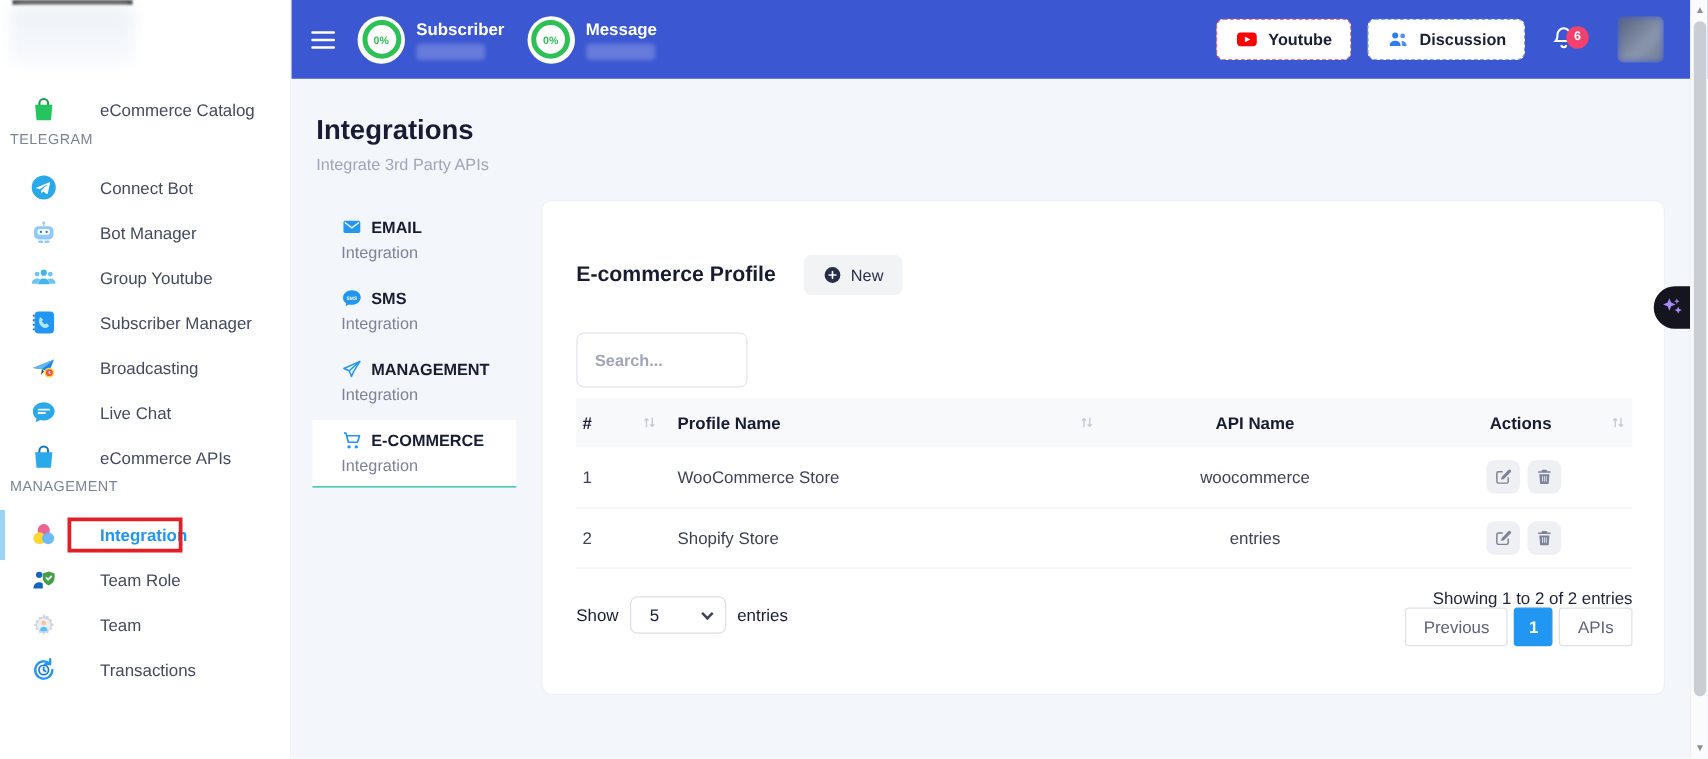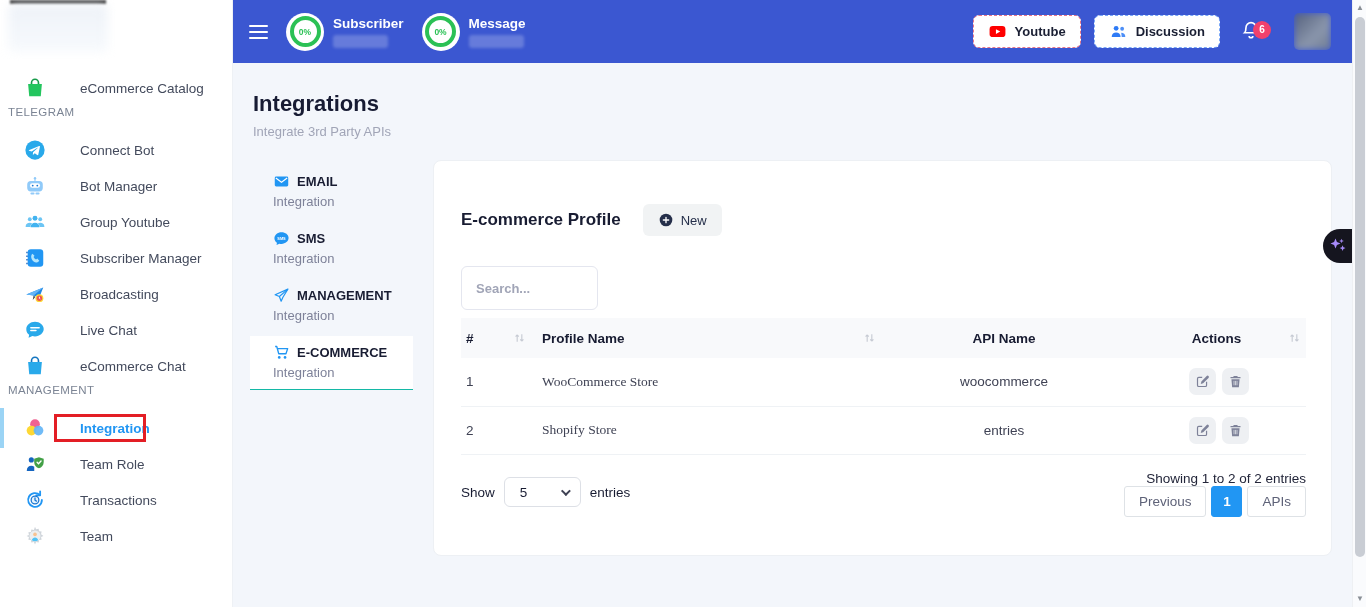--- a/index.html
+++ b/index.html
@@ -62,21 +62,21 @@
   .new-btn svg { width:16px; height:16px; }
   .search-input { margin-top:30px; width:137px; height:44px; border:1px solid #e4e6ef; border-radius:6px; padding:0 14px; font-size:13px; color:#3f4254; outline:none; display:block;font-weight:bold; }
   .search-input::placeholder { color:#a1a5b7; }
 
   table.grid { margin-top:8px; width:845px; border-collapse:collapse; table-layout:fixed; }
   table.grid th { position:relative; height:40px; background:#f8f9fb; font-size:13.5px; font-weight:bold; color:#181c32; text-align:left; padding:0 0 0 5px; cursor:pointer; }
   table.grid th.c-profile { padding-left:11px; }
   table.grid th.c-api, table.grid td.c-api { text-align:center; padding-left:0; }
   table.grid th.c-actions { text-align:center; padding-left:0; }
   table.grid td { height:48px; font-size:13.5px; color:#3f4254; border-bottom:1px solid #eff2f5; padding:0 0 0 5px; }
-  table.grid td.c-profile { padding-left:11px;font-family:Liberation Serif, serif; }
+  table.grid td.c-profile { padding-left:11px; }
   .sort-ic { position:absolute; right:5px; top:50%; transform:translateY(-50%); }
   .sort-ic svg { width:13px; height:13px; display:block; }
   .act-cell { display:flex; gap:6px; justify-content:center; }
   .act-btn { width:27px; height:27px; border:none; border-radius:7px; background:#eef0f3; display:flex; align-items:center; justify-content:center; cursor:pointer; }
   .act-btn svg { width:15px; height:15px; }
 
   .table-footer { display:flex; justify-content:space-between; margin-top:13px; width:845px; }
   .show-row { display:flex; align-items:center; gap:9px; font-size:13.5px; color:#181c32; }
   .size-select { width:77px; height:30px; border:1px solid #dde0e6; border-radius:6px; display:flex; align-items:center; justify-content:space-between; padding:0 12px 0 15px; font-size:13.5px; color:#181c32; cursor:pointer; background:#fff; }
   .chev { width:7px; height:7px; border-right:2px solid #3f4254; border-bottom:2px solid #3f4254; transform:rotate(45deg) translateY(-2px); }
@@ -186,21 +186,21 @@
       </span>
       <span class="side-label">Live Chat</span>
     </div>
     <div class="side-item">
       <span class="si">
         <svg viewBox="0 0 24 24">
             <path d="M8.2 8.5V6.2a3.8 3.8 0 017.6 0v2.3" fill="none" stroke="#1576c0" stroke-width="1.8"></path>
             <path d="M4.5 7.5h15L18.3 21H5.7L4.5 7.5z" fill="#29a9ea"></path>
           </svg>
       </span>
-      <span class="side-label">eCommerce Chat</span>
+      <span class="side-label">eCommerce APIs</span>
     </div>
 
     <div class="side-section">MANAGEMENT</div>
 
     <div class="side-item active">
       <span class="active-edge"></span>
       <span class="si">
         <svg viewBox="0 0 24 24">
             <circle cx="12" cy="7.8" r="5.3" fill="#f06292"></circle>
             <circle cx="8.2" cy="14.8" r="5.3" fill="#fdd835"></circle>
@@ -213,42 +213,42 @@
     <div class="side-item">
       <span class="si">
         <svg viewBox="0 0 24 24">
             <circle cx="8" cy="7.5" r="2.8" fill="#1565c0"></circle>
             <path d="M3 19.5c0-3.6 2.2-5.5 5-5.5 1.2 0 2.3.3 3.2 1v4.5H3z" fill="#1565c0"></path>
             <path d="M16.3 4.5l5.2 1.8v3.4c0 3.4-2.1 5.8-5.2 7-3.1-1.2-5.2-3.6-5.2-7V6.3l5.2-1.8z" fill="#43a047"></path>
             <path d="M14.3 10.2l1.5 1.5 2.8-2.9" stroke="#fff" stroke-width="1.5" fill="none" stroke-linecap="round"></path>
           </svg>
       </span>
       <span class="side-label">Team Role</span>
+    </div>
+    <div class="side-item">
+      <span class="si">
+        <svg viewBox="0 0 24 24">
+            <path d="M12 2l1.2 2.6 2.8-.6.4 2.8 2.8.4-.6 2.8L21.2 12l-2.6 1.2.6 2.8-2.8.4-.4 2.8-2.8-.6L12 21.2l-1.2-2.6-2.8.6-.4-2.8-2.8-.4.6-2.8L2.8 12l2.6-1.2-.6-2.8 2.8-.4.4-2.8 2.8.6L12 2z" fill="#cfd4da"></path>
+            <circle cx="12" cy="12" r="6" fill="#eceff1"></circle>
+            <circle cx="12" cy="10.3" r="2" fill="#f8c291"></circle>
+            <path d="M8.5 16.5c.6-2 1.9-3 3.5-3s2.9 1 3.5 3a6 6 0 01-7 0z" fill="#4fc3f7"></path>
+          </svg>
+      </span>
+      <span class="side-label">Team</span>
     </div>
     <div class="side-item">
       <span class="si">
         <svg viewBox="0 0 24 24" fill="none">
             <path d="M19.5 12a7.5 7.5 0 11-2.2-5.3" stroke="#2196f3" stroke-width="2" stroke-linecap="round"></path>
             <path d="M17.6 2.6v4.3h-4.3" stroke="#2196f3" stroke-width="2" stroke-linecap="round" stroke-linejoin="round"></path>
             <circle cx="12" cy="12" r="4.2" fill="#e3f2fd" stroke="#1976d2" stroke-width="1.4"></circle>
             <path d="M12 9.8v2.4l1.6 1" stroke="#1976d2" stroke-width="1.4" stroke-linecap="round"></path>
           </svg>
       </span>
       <span class="side-label">Transactions</span>
-    </div>
-    <div class="side-item">
-      <span class="si">
-        <svg viewBox="0 0 24 24">
-            <path d="M12 2l1.2 2.6 2.8-.6.4 2.8 2.8.4-.6 2.8L21.2 12l-2.6 1.2.6 2.8-2.8.4-.4 2.8-2.8-.6L12 21.2l-1.2-2.6-2.8.6-.4-2.8-2.8-.4.6-2.8L2.8 12l2.6-1.2-.6-2.8 2.8-.4.4-2.8 2.8.6L12 2z" fill="#cfd4da"></path>
-            <circle cx="12" cy="12" r="6" fill="#eceff1"></circle>
-            <circle cx="12" cy="10.3" r="2" fill="#f8c291"></circle>
-            <path d="M8.5 16.5c.6-2 1.9-3 3.5-3s2.9 1 3.5 3a6 6 0 01-7 0z" fill="#4fc3f7"></path>
-          </svg>
-      </span>
-      <span class="side-label">Team</span>
     </div>
   </div>
 
   <div class="topbar">
     <div class="hamburger">
         <div></div>
         <div></div>
         <div></div>
       </div>
 

